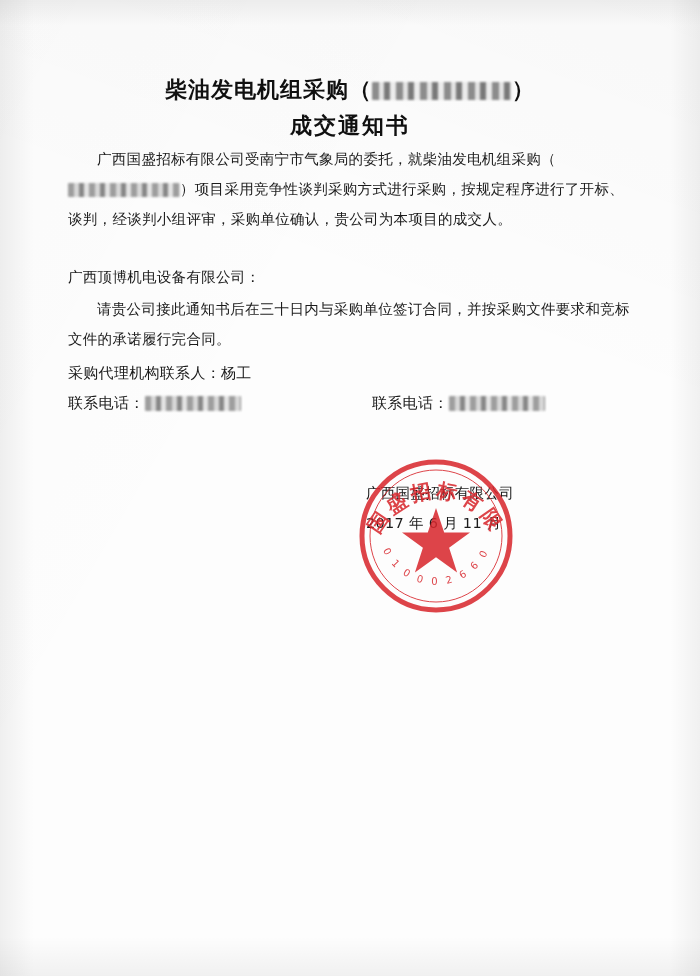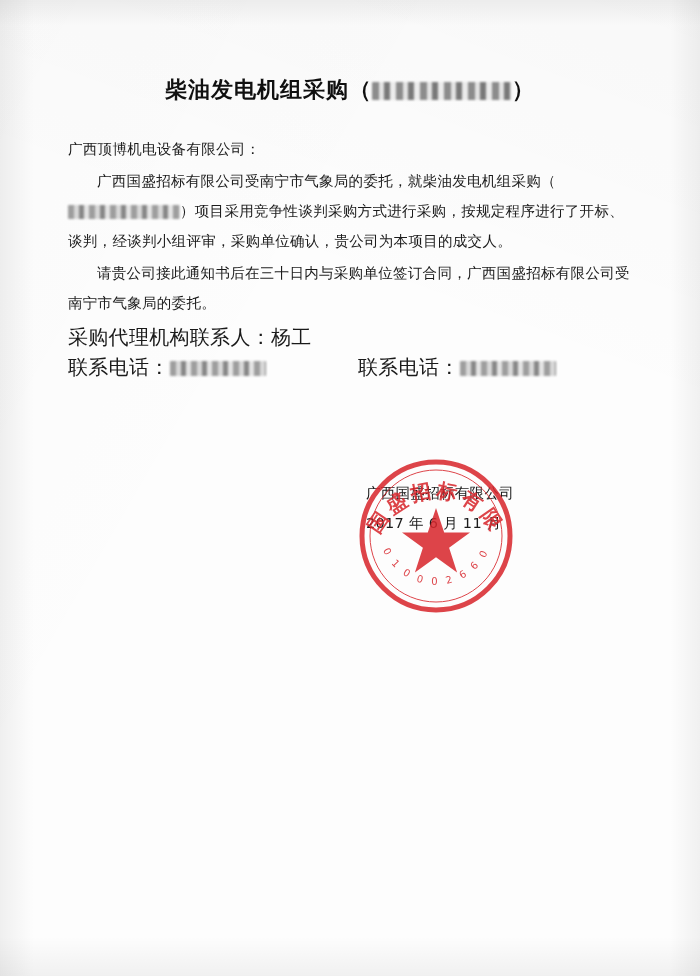--- a/index.html
+++ b/index.html
@@ -84,23 +84,24 @@
   .indent { text-indent: 2em; }
 
   .para-block { margin-top: 2px; }
 
   .contacts {
     margin-top: 4px;
     position: relative;
   }
   .contact-row {
     display: flex;
-    font-size: 20px;
+    font-size: 15px;
     line-height: 30px;
     letter-spacing: 0.3px;
+    justify-content: space-between;
   }
   .contact-col-a { width: 290px; }
   .contact-col-b { width: 260px; }
 
   
   .redact {
     display: inline-block;
     vertical-align: middle;
     position: relative;
     height: 14px;
@@ -157,30 +158,31 @@
   <div class="edge-left"></div>
   <div class="edge-right"></div>
   <div class="edge-bottom"></div>
 
   <div class="doc-body">
 
     <div class="title">
       <span>柴油发电机组采购（</span><span class="redact title-redact" style="width:140px;"></span><span>）</span>
     </div>
 
-
-    <div class="para salutation">广西顶博机电设备有限公司：</div>
+    <div class="title-line2">成交通知书</div>
 
     <div class="para indent para-block">
       <span>广西国盛招标有限公司受南宁市气象局的委托，就柴油发电机组采购（</span><span class="redact" style="width:112px;"></span><span>）项目采用竞争性谈判采购方式进行采购，按规定程序进行了开标、谈判，经谈判小组评审，采购单位确认，贵公司为本项目的成交人。</span>
     </div>
 
-
-
-    <div class="para indent para-block">请贵公司接此通知书后在三十日内与采购单位签订合同，广西国盛招标有限公司受南宁市气象局的委托。</div>
+    <div class="para salutation">广西顶博机电设备有限公司：</div>
+
+
+
+    <div class="para indent para-block">请贵公司接此通知书后在三十日内与采购单位签订合同，并按采购文件要求和竞标文件的承诺履行完合同。</div>
 
 
     <div class="contacts">
       <div class="contact-row">
         <div class="contact-col-a">
           <span>采购代理机构联系人：</span><span>杨工</span>
         </div>
       </div>
       <div class="contact-row">
         <div class="contact-col-a">

